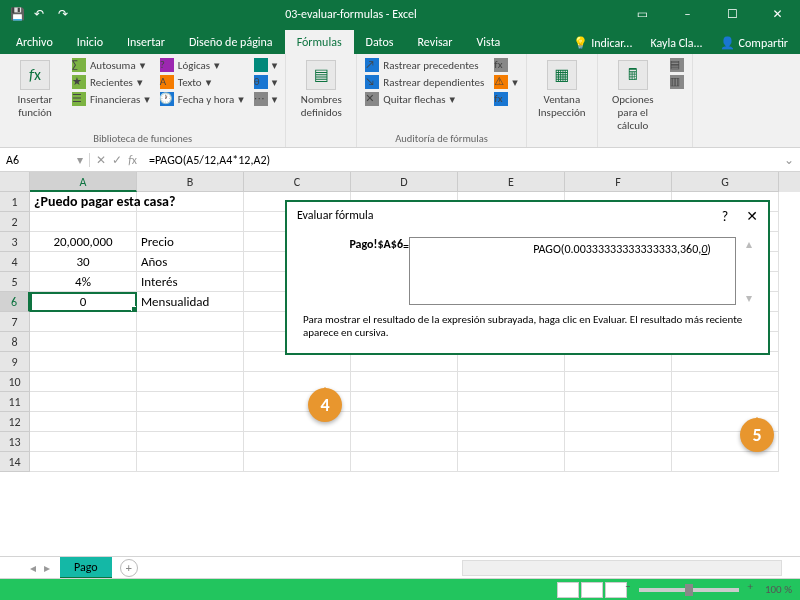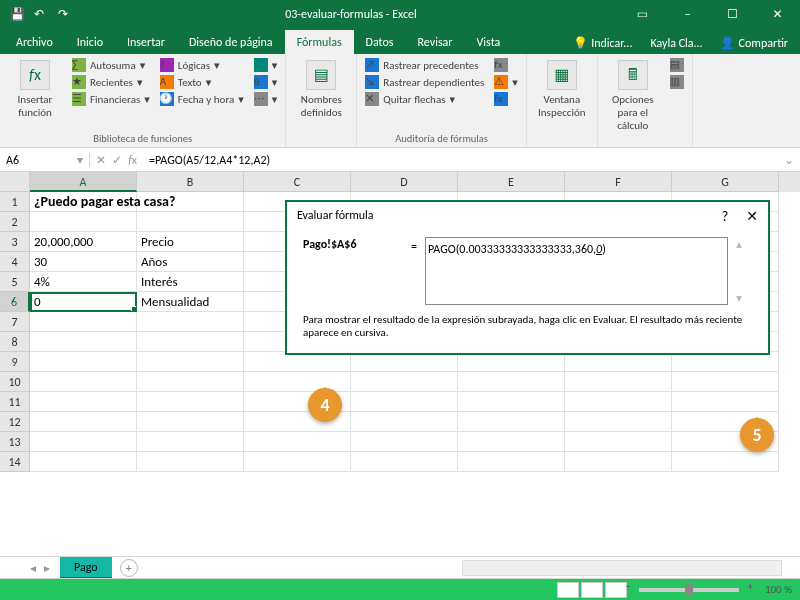--- a/index.html
+++ b/index.html
@@ -44,21 +44,21 @@
 .grid-wrap { position: relative; }
 .col-headers { display: flex; height: 20px; background: #e6e6e6; font-size: 12px; color: #333; }
 .row-h { width: 30px; border-right: 1px solid #ccc; border-bottom: 1px solid #ccc; background: #e6e6e6; }
 .col-h { width: 107px; border-right: 1px solid #ccc; border-bottom: 1px solid #ccc; text-align: center; line-height: 20px; }
 .rows { }
 .g-row { display: flex; height: 20px; font-size: 13px; }
 .rh { width: 30px; background: #e6e6e6; border-right: 1px solid #ccc; border-bottom: 1px solid #ccc; text-align: center; font-size: 12px; line-height: 20px; color: #333; }
 .rh.sel { background: #d2d2d2; color: #0e7340; border-right: 2px solid #0e7340; }
 .col-h.selA { background: #d2d2d2; color: #0e7340; border-bottom: 2px solid #0e7340; }
 .cell { width: 107px; border-right: 1px solid #e0e0e0; border-bottom: 1px solid #e0e0e0; padding: 0 4px; line-height: 20px; overflow: hidden; white-space: nowrap; }
-.cell.r { text-align: left; }
+.cell.r { text-align: center; }
 .cell.bold { font-weight: bold; }
 .cell.sel { outline: 2px solid #0e7340; outline-offset: -2px; position: relative; z-index: 2; }
 .cell.sel::after { content:""; position:absolute; right:-3px; bottom:-3px; width:6px; height:6px; background:#0e7340; border:1px solid #fff; }
 .overflow { overflow: visible; }
 
 
 .sheet-tabs { position: absolute; bottom: 22px; left: 0; right: 0; height: 22px; background: #fff; border-top: 1px solid #d4d4d4; display: flex; align-items: center; font-size: 12px; padding-left: 30px; }
 .sheet-nav { display: flex; gap: 8px; color: #999; margin-right: 10px; }
 .sheet-tab { padding: 3px 14px; border-bottom: 2px solid #0e7340; background: #14b8a6; }
 .sheet-add { margin-left: 8px; width: 18px; height: 18px; border: 1px solid #bbb; border-radius: 50%; text-align: center; line-height: 16px; color: #888; }
@@ -72,24 +72,24 @@
 .zoom-slider::before { content: "−"; position: absolute; left: -14px; top: -8px; } 
 .zoom-slider::after { content: "+"; position: absolute; right: -14px; top: -8px; }
 .zoom-slider .thumb { width: 8px; height: 12px; background: #888; position: absolute; top: -4px; left: 46px; }
 
 
 .dialog { position: absolute; top: 200px; left: 285px; width: 485px; background: #fff; border: 2px solid #0e7340; font-size: 12px; z-index: 50; }
 .dialog-title { display: flex; justify-content: space-between; padding: 6px 10px; }
 .dialog-title .right { display: flex; gap: 18px; font-size: 14px; }
 .dialog-body { padding: 6px 16px 14px; }
 .dialog-labels { display: flex; gap: 80px; margin-bottom: 2px; font-size: 11px; }
-.dialog-row { display: flex; gap: 8px; align-items: flex-start; }
+.dialog-row { display: flex; gap: 0; align-items: flex-start; text-align: right; }
 .ref { width: 100px; font-weight: bold; }
 .eq { padding-top: 2px; }
-.eval-box { flex: 1; height: 68px; border: 1px solid #888; padding: 4px 2px; font-family: Calibri, sans-serif; font-size: 12px; position: relative; }
+.eval-box { flex: 1; height: 68px; border: 1px solid #888; padding: 4px 24px; font-family: Calibri, sans-serif; font-size: 12px; position: relative; }
 .eval-box .ul { text-decoration: underline; font-style: italic; }
 .eval-scroll { width: 16px; display: flex; flex-direction: column; justify-content: space-between; height: 68px; color: #bbb; }
 .dialog-hint { margin-top: 8px; font-size: 11px; }
 .dialog-btns { display: flex; gap: 8px; margin-top: 14px; justify-content: flex-start; padding-left: 50px; }
 .dialog-btns button { font-size: 11px; padding: 3px 10px; background: #f0f0f0; border: 1px solid #adadad; }
 .dialog-btns button:disabled { color: #999; border-color: #ccc; }
 .dialog-btns button.primary { outline: 1px solid #0078d7; border-color: #0078d7; }
 .dialog-btns .sp { flex: 1; }
 
 

